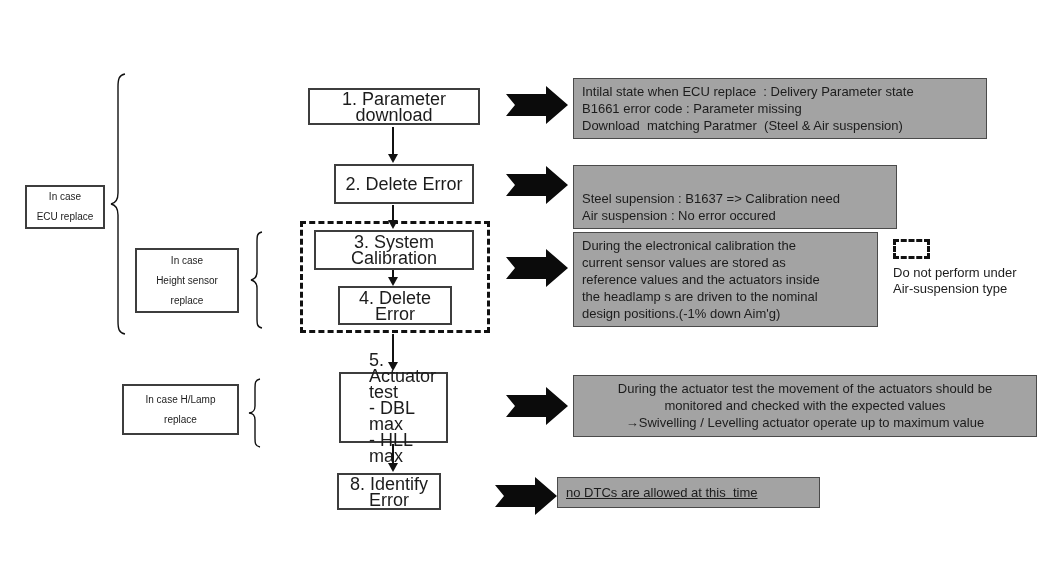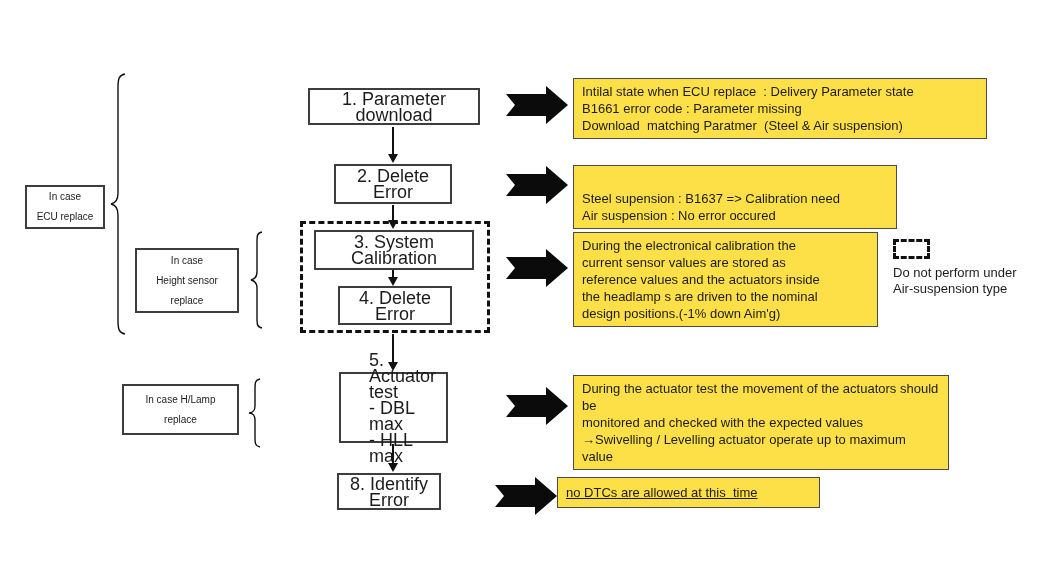--- a/index.html
+++ b/index.html
@@ -31,21 +31,21 @@
     white-space:pre-line;
   }
   .step-box.left{
     justify-content:flex-start;
     text-align:left;
     padding-left:28px;
   }
   
   .note-box{
     border:1px solid #4a4a4a;
-    background:#fde047;
+    background:#a3a3a3;
     font-size:13px;line-height:17px;
     padding:4px 8px;
     white-space:pre-wrap;
   }
   
   .dashed-group{
     border:3px dashed #111;
     background:transparent;
   }
   .legend-dash-rect{
@@ -100,21 +100,21 @@
   <div class="abs" style="left:247px;top:378px;width:18px;height:70px;">
     <svg width="18" height="70" viewBox="0 0 18 70">
       <path d="M 13 1 C 8 2, 8 5, 8 10 L 8 28 C 8 33, 6 34.5, 2 35 C 6 35.5, 8 37, 8 42 L 8 60 C 8 65, 8 68, 13 69" fill="none" stroke="#111" stroke-width="1.4"></path>
     </svg>
   </div>
 
   <div class="abs dashed-group" style="left:300px;top:221px;width:190px;height:112px;"></div>
 
   <div class="abs step-box" style="left:308px;top:88px;width:172px;height:37px;">1. Parameter download</div>
 
-  <div class="abs step-box" style="left:334px;top:164px;width:118px;height:40px;">2. Delete Error</div>
+  <div class="abs step-box" style="left:334px;top:164px;width:140px;height:40px;">2. Delete Error</div>
 
   <div class="abs step-box" style="left:314px;top:230px;width:160px;height:40px;">3. System Calibration</div>
 
   <div class="abs step-box" style="left:338px;top:286px;width:114px;height:39px;">4. Delete Error</div>
 
   <div class="abs step-box left" style="left:339px;top:372px;width:109px;height:71px;">5. Actuator test
 - DBL max
 - HLL max</div>
 
   <div class="abs step-box" style="left:337px;top:473px;width:104px;height:37px;">8. Identify Error</div>
@@ -172,21 +172,21 @@
 
   <div class="abs note-box" style="left:573px;top:165px;width:324px;min-height:50px;padding-top:24px;">Steel supension : B1637 =&gt; Calibration need
 Air suspension : No error occured</div>
 
   <div class="abs note-box" style="left:573px;top:232px;width:305px;min-height:93px;">During the electronical calibration the
 current sensor values are stored as
 reference values and the actuators inside
 the headlamp s are driven to the nominal
 design positions.(-1% down Aim'g)</div>
 
-  <div class="abs note-box" style="left:573px;top:375px;width:376px;min-height:62px;">During the actuator test the movement of the actuators should be
+  <div class="abs note-box" style="left:573px;top:375px;width:464px;min-height:62px;text-align:center;">During the actuator test the movement of the actuators should be
 monitored and checked with the expected values
 →Swivelling / Levelling actuator operate up to maximum value</div>
 
   <div class="abs note-box" style="left:557px;top:477px;width:263px;min-height:31px;padding-top:6px;text-decoration:underline;">no DTCs are allowed at this  time</div>
 
   <div class="abs legend-dash-rect" style="left:893px;top:239px;width:37px;height:20px;"></div>
   <div class="abs legend-text" style="left:893px;top:265px;width:160px;">Do not perform under
 Air-suspension type</div>
 
 </div>

